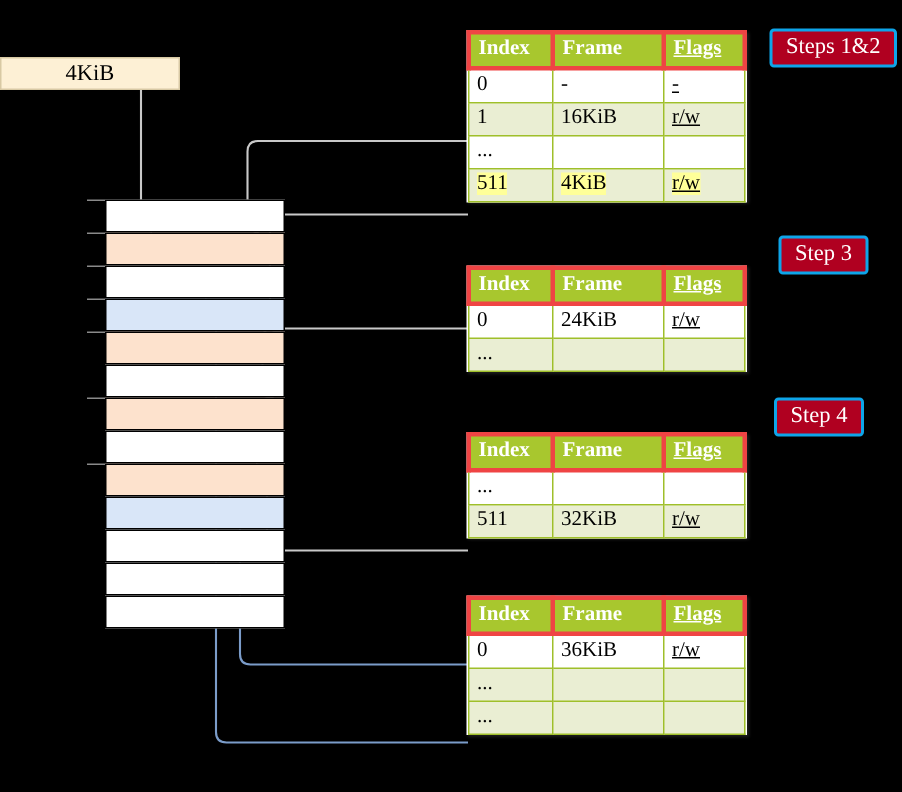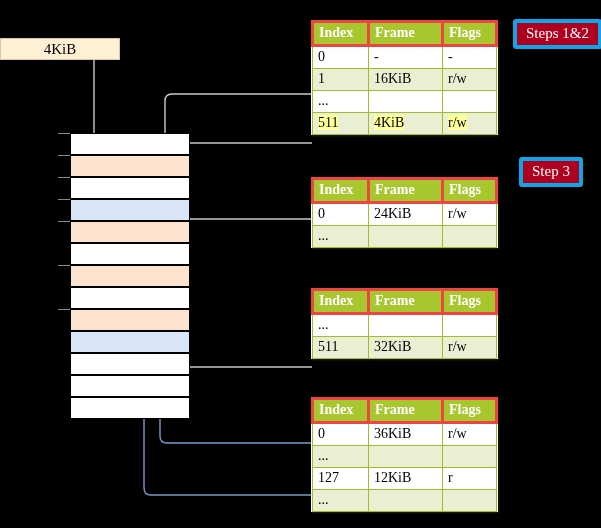--- a/index.html
+++ b/index.html
@@ -24,21 +24,21 @@
   }
 
   
   .step{
     position:absolute;
     background:#b00020;
     color:#fff;
     font-size:15px;
     padding:2px 9px 3px 9px;
     border-radius:3px;
-    border:4px solid #0ea5e9;
+    border:2px solid #0ea5e9;
     white-space:nowrap;
     box-shadow:0 1px 1px rgba(0,0,0,.6);
     line-height:1.15;
   }
 
   
   #memcol{position:absolute;left:70px;top:133px;width:120px;height:282px;}
   .mrow{
     position:absolute;left:0;width:120px;height:22px;
     box-sizing:border-box;
@@ -75,21 +75,21 @@
     color:#ffffff;
     font-weight:bold;
     border:3px solid #ef4444;
     font-size:14px;
   }
   .ptable tr.alt td{background:#eaeed3;}
   .ptable tr.plain td{background:#ffffff;}
   .hl{background:#ffff99 !important;}
   .c-idx{width:56px;}
   .c-frm{width:74px;}
-  .c-flg{width:54px;}
+  .c-flg{width:54px;text-decoration:underline;}
 </style>
 </head>
 <body>
 
 <div id="stage">
 
   <svg id="wires" viewBox="0 0 601 528" width="601" height="528">
     <defs>
       <marker id="agrey" markerWidth="9" markerHeight="9" refX="4.5" refY="7.5" orient="auto" markerUnits="userSpaceOnUse">
         <path d="M1,0 L8,0 L4.5,8 Z" fill="#c9c9c9"></path>
@@ -119,20 +119,23 @@
 
   <div class="kbox" style="left:0px;top:38px;width:120px;height:22px;">
     <span>4KiB</span>
   </div>
 
   <div class="step" style="left:513px;top:19px;">
     <span>Steps 1&amp;2</span>
   </div>
   <div class="step" style="left:519px;top:157px;">
     <span>Step 3</span>
+  </div>
+  <div class="step" style="left:516px;top:265px;">
+    <span>Step 4</span>
   </div>
 
   <div id="memcol">
       <div class="mrow" style="top: 0px;"></div>
       <div class="mrow peach" style="top: 22px;"></div>
       <div class="mrow" style="top: 44px;"></div>
       <div class="mrow blue" style="top: 66px;"></div>
       <div class="mrow peach" style="top: 88px;"></div>
       <div class="mrow" style="top: 110px;"></div>
       <div class="mrow peach" style="top: 132px;"></div>
@@ -236,25 +239,20 @@
         <tr class="plain">
           <td class="c-idx"><span>0</span></td>
           <td class="c-frm"><span>36KiB</span></td>
           <td class="c-flg"><span>r/w</span></td>
         </tr>
         <tr class="alt">
           <td class="c-idx"><span>...</span></td>
           <td class="c-frm"><span></span></td>
           <td class="c-flg"><span></span></td>
         </tr>
-        <tr class="plain">
-          <td class="c-idx"><span>127</span></td>
-          <td class="c-frm"><span>12KiB</span></td>
-          <td class="c-flg"><span>r</span></td>
-        </tr>
         <tr class="alt">
           <td class="c-idx"><span>...</span></td>
           <td class="c-frm"><span></span></td>
           <td class="c-flg"><span></span></td>
         </tr>
       </tbody>
     </table>
 
 </div>
 

